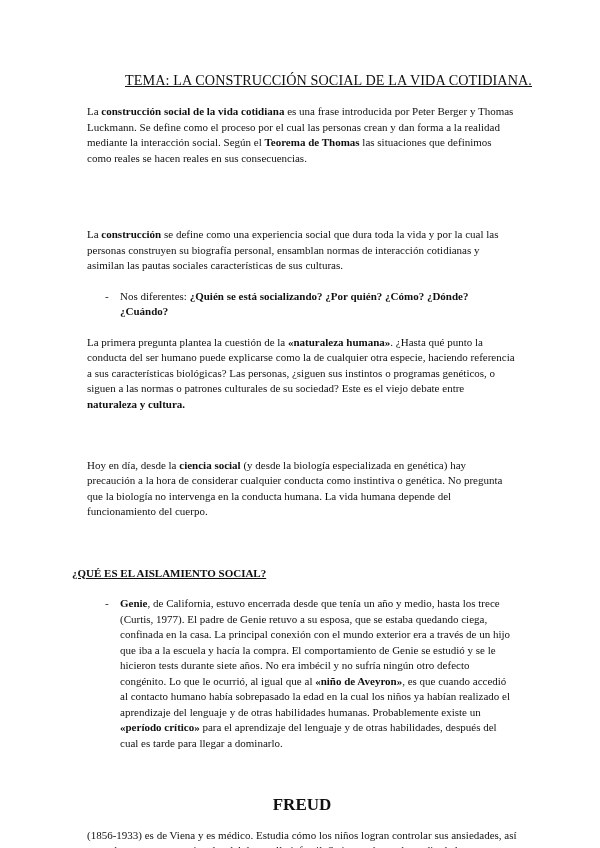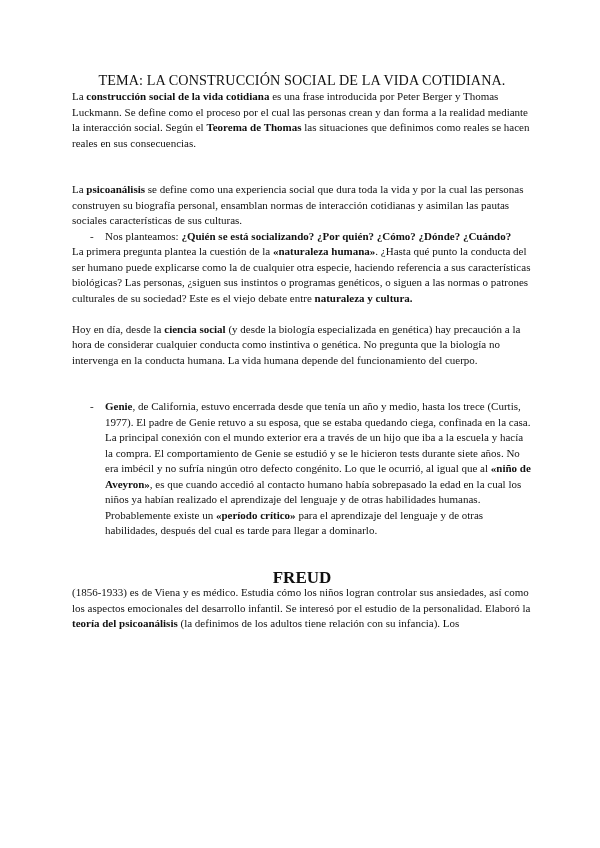--- a/index.html
+++ b/index.html
@@ -1,48 +1,49 @@
 <!DOCTYPE html>
 <html><head>
 <meta charset="utf-8">
 <style>
   html, body { margin: 0; padding: 0; background: #ffffff; }
   body { width: 600px; height: 848px; position: relative; overflow: hidden;
          font-family: "Liberation Serif", "DejaVu Serif", serif; color: #111; }
   .page { position: absolute; left: 72px; top: 72px; width: 460px; }
-  .title { text-align: center; font-size: 14.2px; 
-           letter-spacing: 0.1px; margin: 0 0 0 0; font-weight: normal; }
-  p, .li { font-size: 11px; line-height: 15.5px; margin: 0; }
+  .title { text-align: right; font-size: 14.2px; text-decoration: underline;
+           letter-spacing: 0.1px; margin: 0 0 8px 0; font-weight: normal; }
+  p, .li { font-size: 11px; line-height: 15.5px; margin: 15px; }
   .gap { height: 15.5px; }
   .h2 { font-size: 11px; line-height: 15.5px; font-weight: bold; text-decoration: underline; margin: 0; }
   .h3 { font-size: 17px; line-height: 15.5px; font-weight: bold; text-align: center; margin: 0; }
   .li { position: relative; padding-left: 33px; }
   .li .dash { position: absolute; left: 18px; top: 0; }
   b { font-weight: bold; }
 </style>
 </head>
 <body>
 
 <div class="page">
   <h1 class="title">TEMA: LA CONSTRUCCIÓN SOCIAL DE LA VIDA COTIDIANA.</h1>
 
   <p><span>La </span><b>construcción social de la vida cotidiana</b><span> es una frase introducida por Peter Berger y Thomas Luckmann. Se define como el proceso por el cual las personas crean y dan forma a la realidad mediante la interacción social. Según el </span><b>Teorema de Thomas</b><span> las situaciones que definimos como reales se hacen reales en sus consecuencias.</span></p>
   <div class="gap"></div>
 
   <div class="gap"></div>
 
-  <p><span>La </span><b>psicoanálisis</b><span> se define como una experiencia social que dura toda la vida y por la cual las personas construyen su biografía personal, ensamblan normas de interacción cotidianas y asimilan las pautas sociales características de sus culturas.</span></p>
-  <div class="li"><span class="dash">-</span><span>Nos planteamos: </span><b>¿Quién se está socializando? ¿Por quién? ¿Cómo? ¿Dónde? ¿Cuándo?</b></div>
+  <p><span>La </span><b>construcción</b><span> se define como una experiencia social que dura toda la vida y por la cual las personas construyen su biografía personal, ensamblan normas de interacción cotidianas y asimilan las pautas sociales características de sus culturas.</span></p>
+  <div class="li"><span class="dash">-</span><span>Nos diferentes: </span><b>¿Quién se está socializando? ¿Por quién? ¿Cómo? ¿Dónde? ¿Cuándo?</b></div>
   <p><span>La primera pregunta plantea la cuestión de la </span><b>«naturaleza humana»</b><span>. ¿Hasta qué punto la conducta del ser humano puede explicarse como la de cualquier otra especie, haciendo referencia a sus características biológicas? Las personas, ¿siguen sus instintos o programas genéticos, o siguen a las normas o patrones culturales de su sociedad? Este es el viejo debate entre </span><b>naturaleza y cultura.</b></p>
   <div class="gap"></div>
 
   <p><span>Hoy en día, desde la </span><b>ciencia social</b><span> (y desde la biología especializada en genética) hay precaución a la hora de considerar cualquier conducta como instintiva o genética. No pregunta que la biología no intervenga en la conducta humana. La vida humana depende del funcionamiento del cuerpo.</span></p>
   <div class="gap"></div>
 
   <div class="gap"></div>
 
+  <p class="h2">¿QUÉ ES EL AISLAMIENTO SOCIAL?</p>
   <div class="li"><span class="dash">-</span><b>Genie</b><span>, de California, estuvo encerrada desde que tenía un año y medio, hasta los trece (Curtis, 1977). El padre de Genie retuvo a su esposa, que se estaba quedando ciega, confinada en la casa. La principal conexión con el mundo exterior era a través de un hijo que iba a la escuela y hacía la compra. El comportamiento de Genie se estudió y se le hicieron tests durante siete años. No era imbécil y no sufría ningún otro defecto congénito. Lo que le ocurrió, al igual que al </span><b>«niño de Aveyron»</b><span>, es que cuando accedió al contacto humano había sobrepasado la edad en la cual los niños ya habían realizado el aprendizaje del lenguaje y de otras habilidades humanas. Probablemente existe un </span><b>«período crítico»</b><span> para el aprendizaje del lenguaje y de otras habilidades, después del cual es tarde para llegar a dominarlo.</span></div>
   <div class="gap"></div>
 
   <div class="gap"></div>
   <p class="h3">FREUD</p>
   <p><span>(1856-1933) es de Viena y es médico. Estudia cómo los niños logran controlar sus ansiedades, así como los aspectos emocionales del desarrollo infantil. Se interesó por el estudio de la personalidad. Elaboró la </span><b>teoría del psicoanálisis</b><span> (la definimos de los adultos tiene relación con su infancia). Los</span></p>
 </div>
 
 </body></html>

